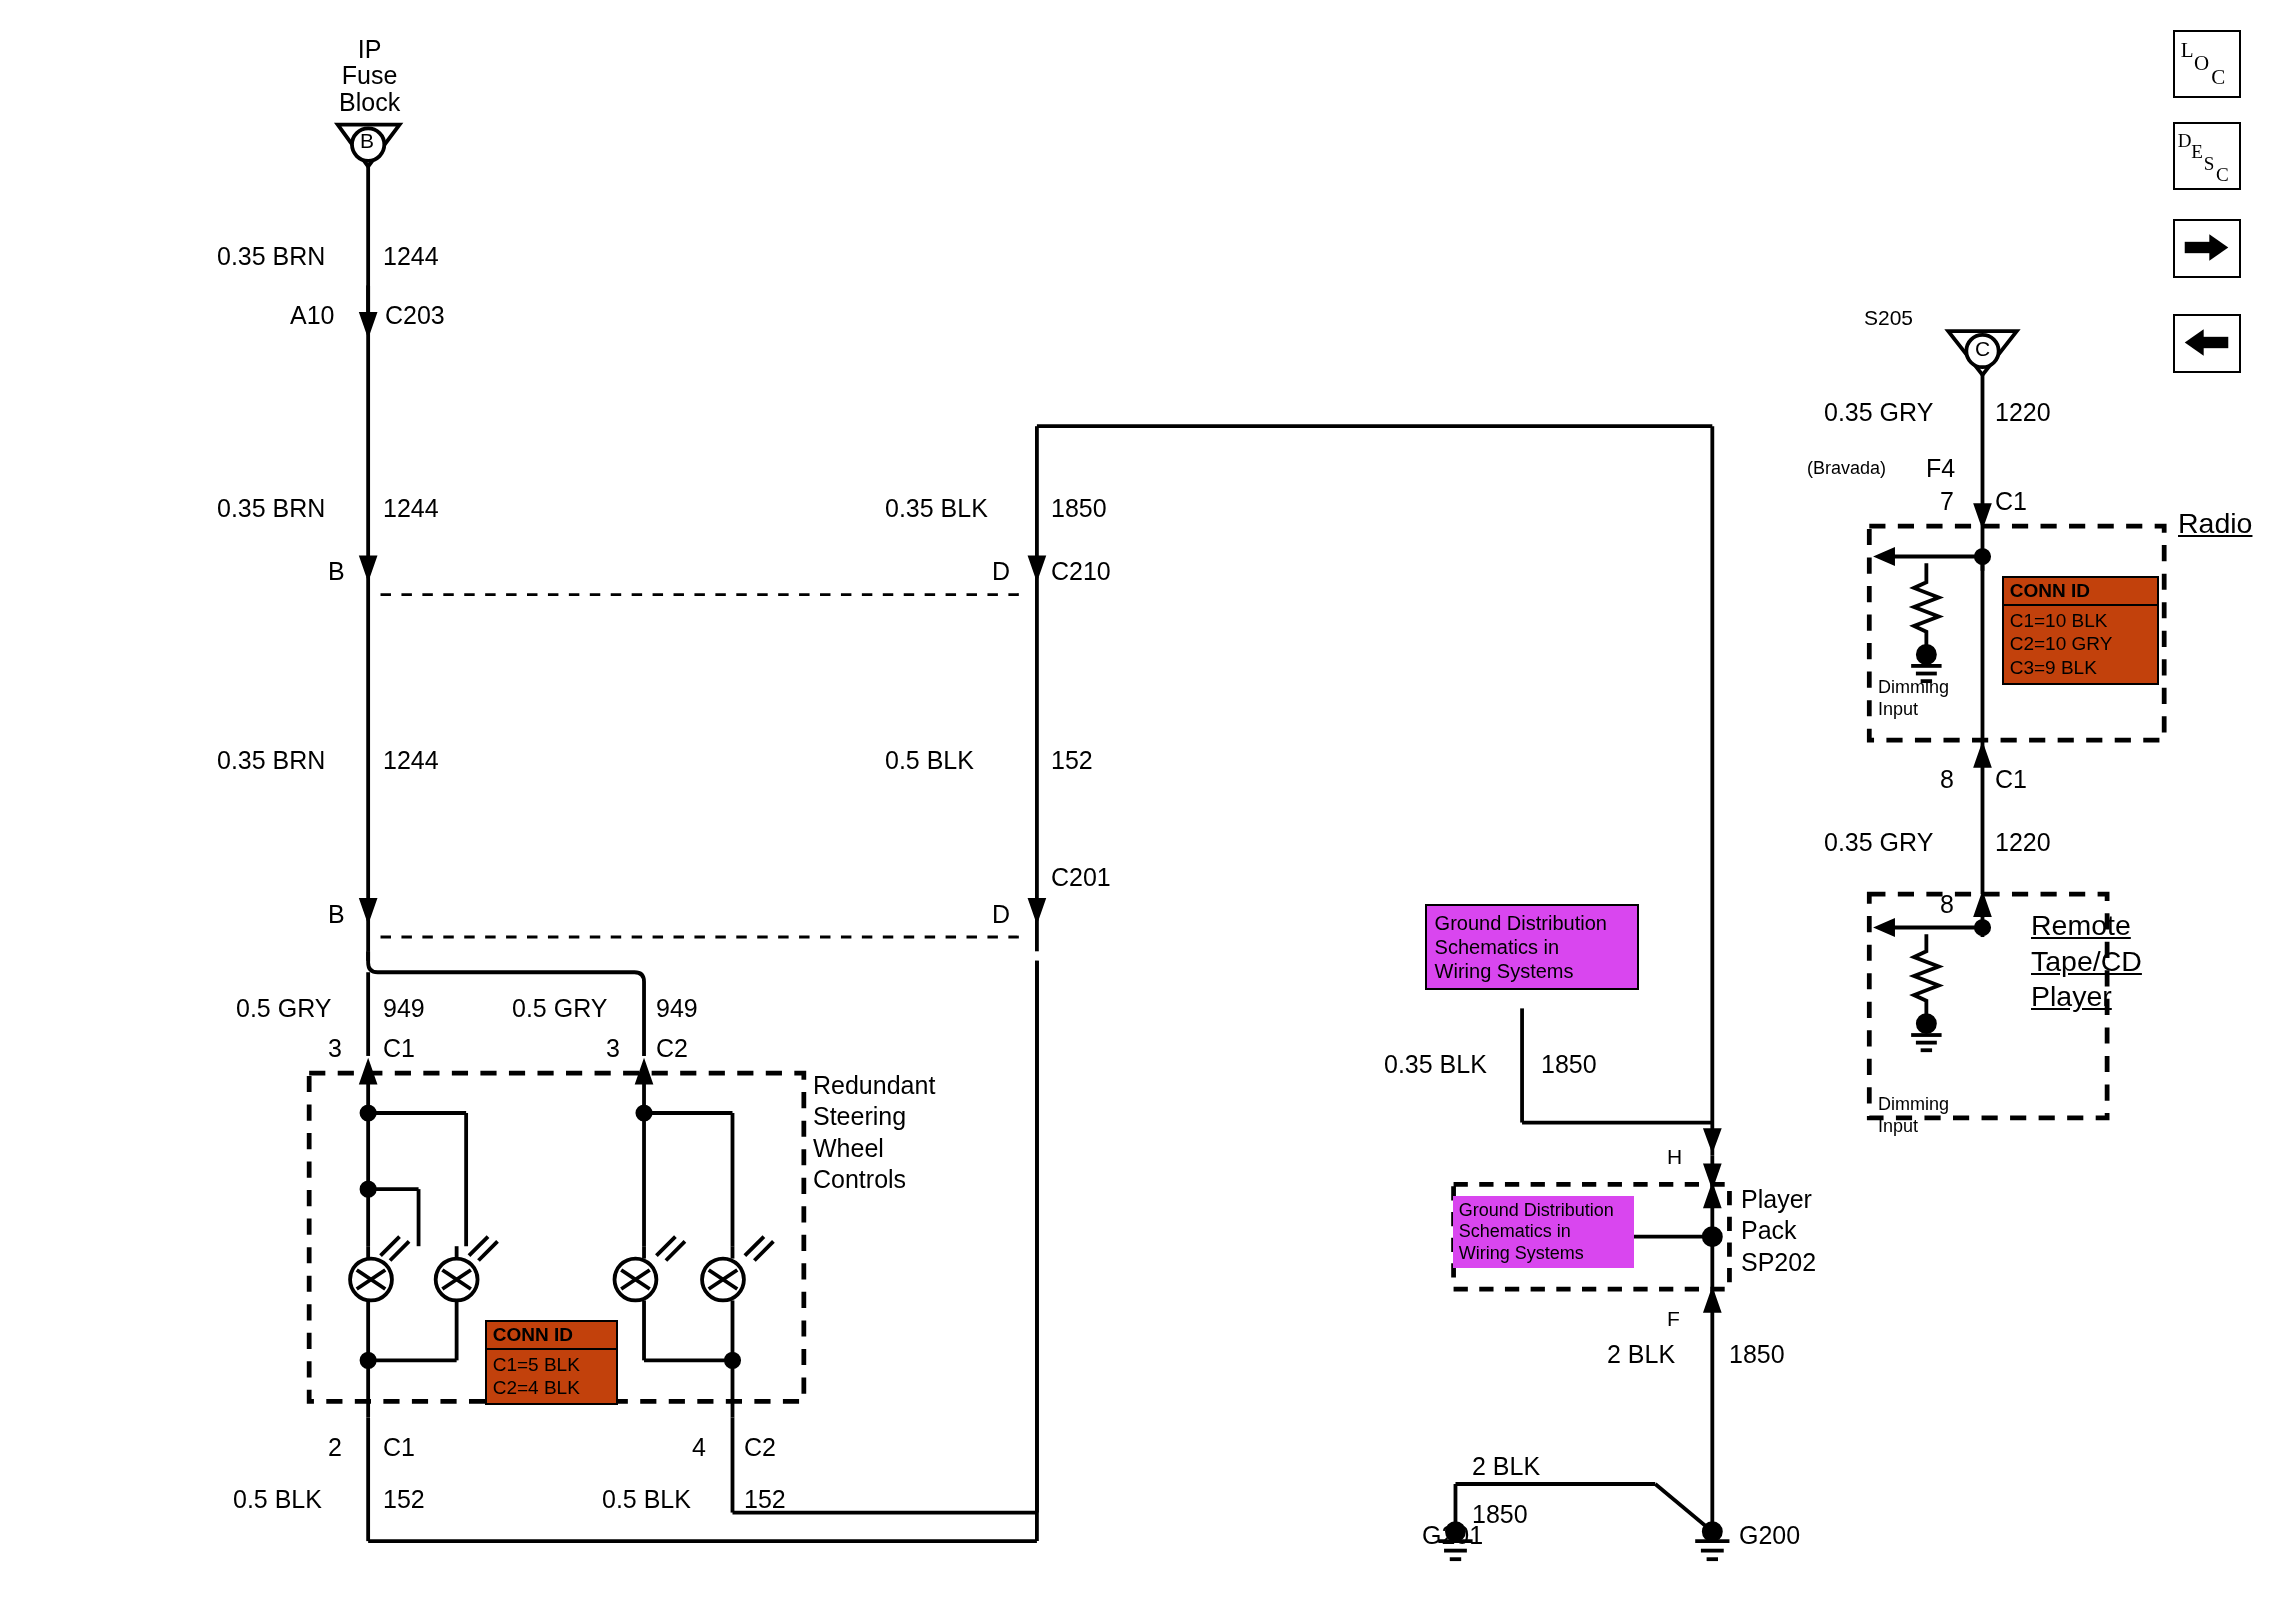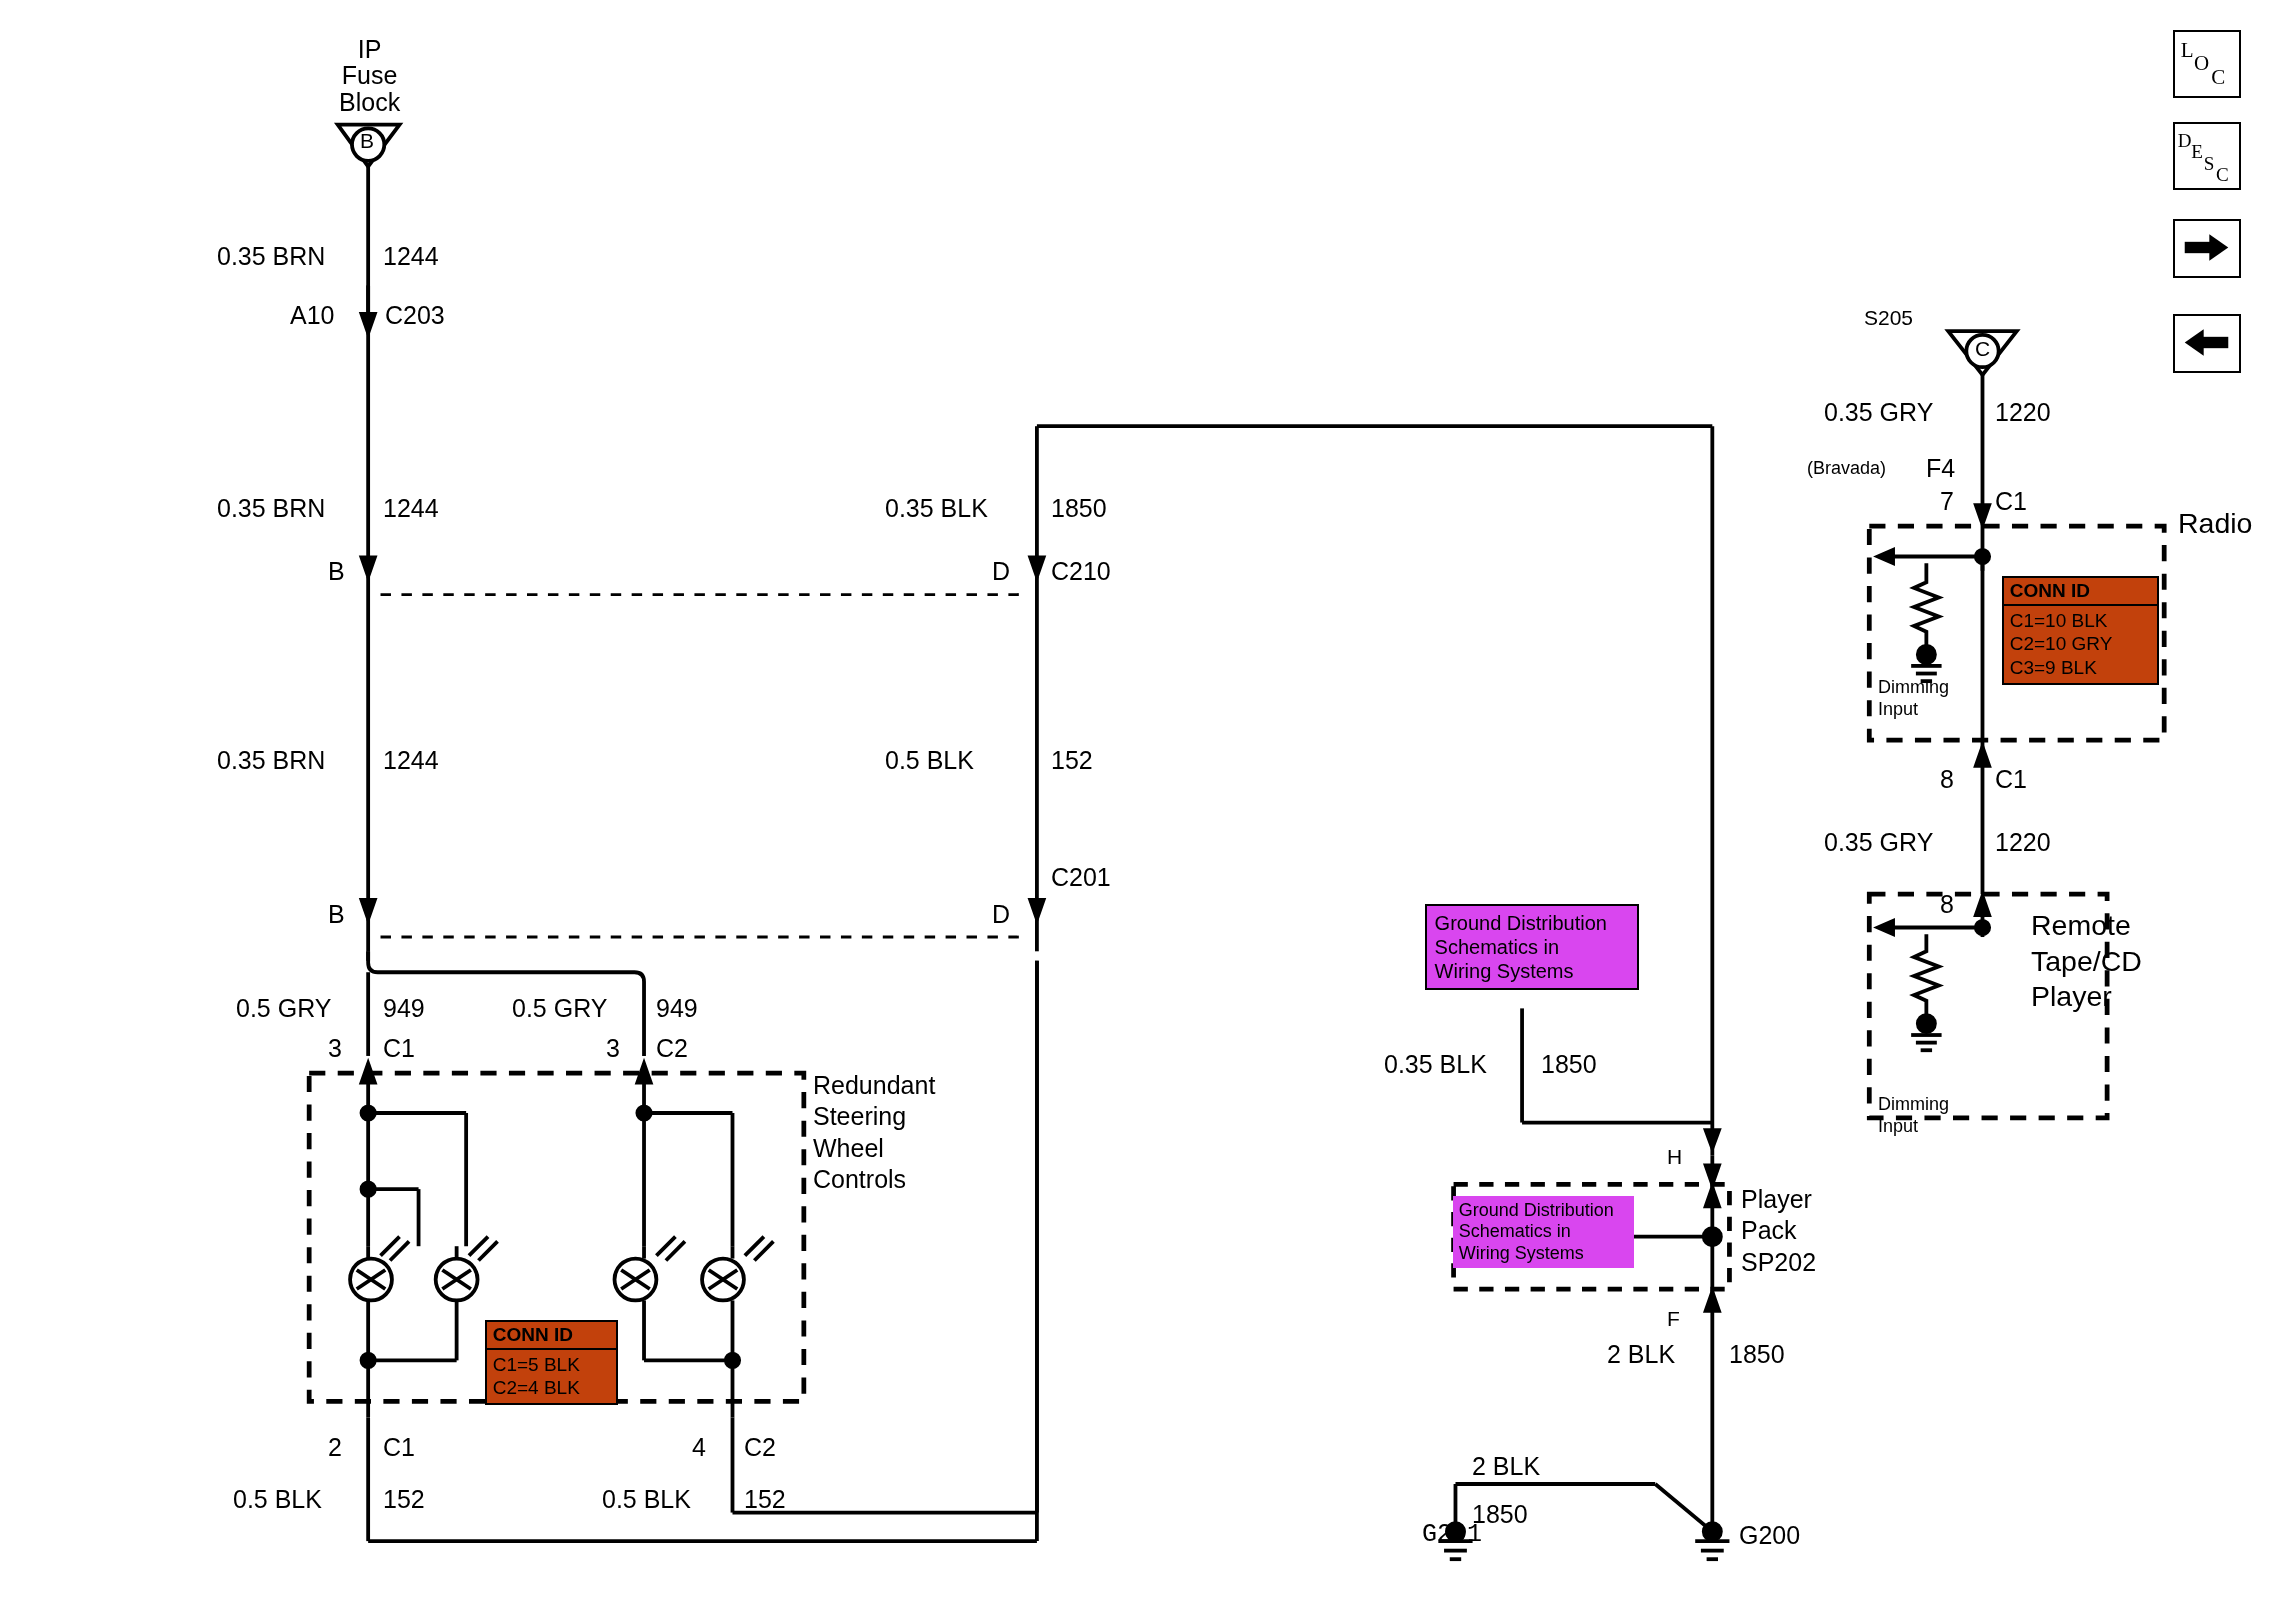--- a/index.html
+++ b/index.html
@@ -1,21 +1,21 @@
 <!DOCTYPE html>
 <html style="font-size:15px"><head>
 <meta charset="utf-8">
 <style>
   html,body{margin:0;padding:0;background:#ffffff;}
   body{width:2285px;height:1602px;position:relative;font-family:"Liberation Sans",sans-serif;color:#000;}
   #sheet{position:absolute;left:0;top:0;width:1967px;height:1602px;}
   .lbl{position:absolute;white-space:nowrap;font-size:25px;line-height:1.05;}
   .lbl.sm{font-size:21px;}
   .lbl.xs{font-size:18px;}
-  .lbl.big{font-size:28.5px;}
+  .lbl.big{font-size:28.5px;text-decoration:underline;}
   .lbl.multi{white-space:pre-line;}
   .btn{position:absolute;border:2.9px solid #000;background:#fff;box-sizing:border-box;}
   svg{position:absolute;left:0;top:0;}
   .connid{position:absolute;border:2.9px solid #000;background:#c2410c;box-sizing:border-box;font-size:19px;padding:0;}
   .connid .hd{border-bottom:2.9px solid #000;font-weight:bold;padding:1.9px 5.7px;}
   .connid .bd{padding:2.9px 5.7px;line-height:1.25;white-space:pre-line;}
   .gdbox{position:absolute;border:2.9px solid #000;background:#d946ef;box-sizing:border-box;font-size:20px;padding:4.8px 7.6px;line-height:1.2;white-space:pre-line;}
   .gdbox.dash{border:2.9px dashed #000;}
 </style>
 </head>
@@ -268,21 +268,21 @@
   <div class="lbl multi" style="left:1741px;top:1184px;line-height:1.25;">Player
 Pack
 SP202</div>
 
   <div class="lbl" style="left:1607px;top:1341px;">2 BLK</div>
   <div class="lbl" style="left:1729px;top:1341px;">1850</div>
 
   <div class="lbl" style="left:1472px;top:1453px;">2 BLK</div>
   <div class="lbl" style="left:1472px;top:1501px;">1850</div>
 
-  <div class="lbl" style="left:1422px;top:1522px;font-family:Liberation Mono, monospace;">G201</div>
+  <div class="lbl" style="left:1422px;top:1522px;">G201</div>
   <div class="lbl" style="left:1739px;top:1522px;">G200</div>
 
   <div class="lbl sm" style="left:1864px;top:307px;">S205</div>
   <div class="lbl sm" style="left:1975px;top:338px;">C</div>
 
   <div class="lbl" style="left:1824px;top:399px;">0.35 GRY</div>
   <div class="lbl" style="left:1995px;top:399px;">1220</div>
 
   <div class="lbl xs" style="left:1807px;top:459px;">(Bravada)</div>
   <div class="lbl" style="left:1926px;top:455px;">F4</div>

